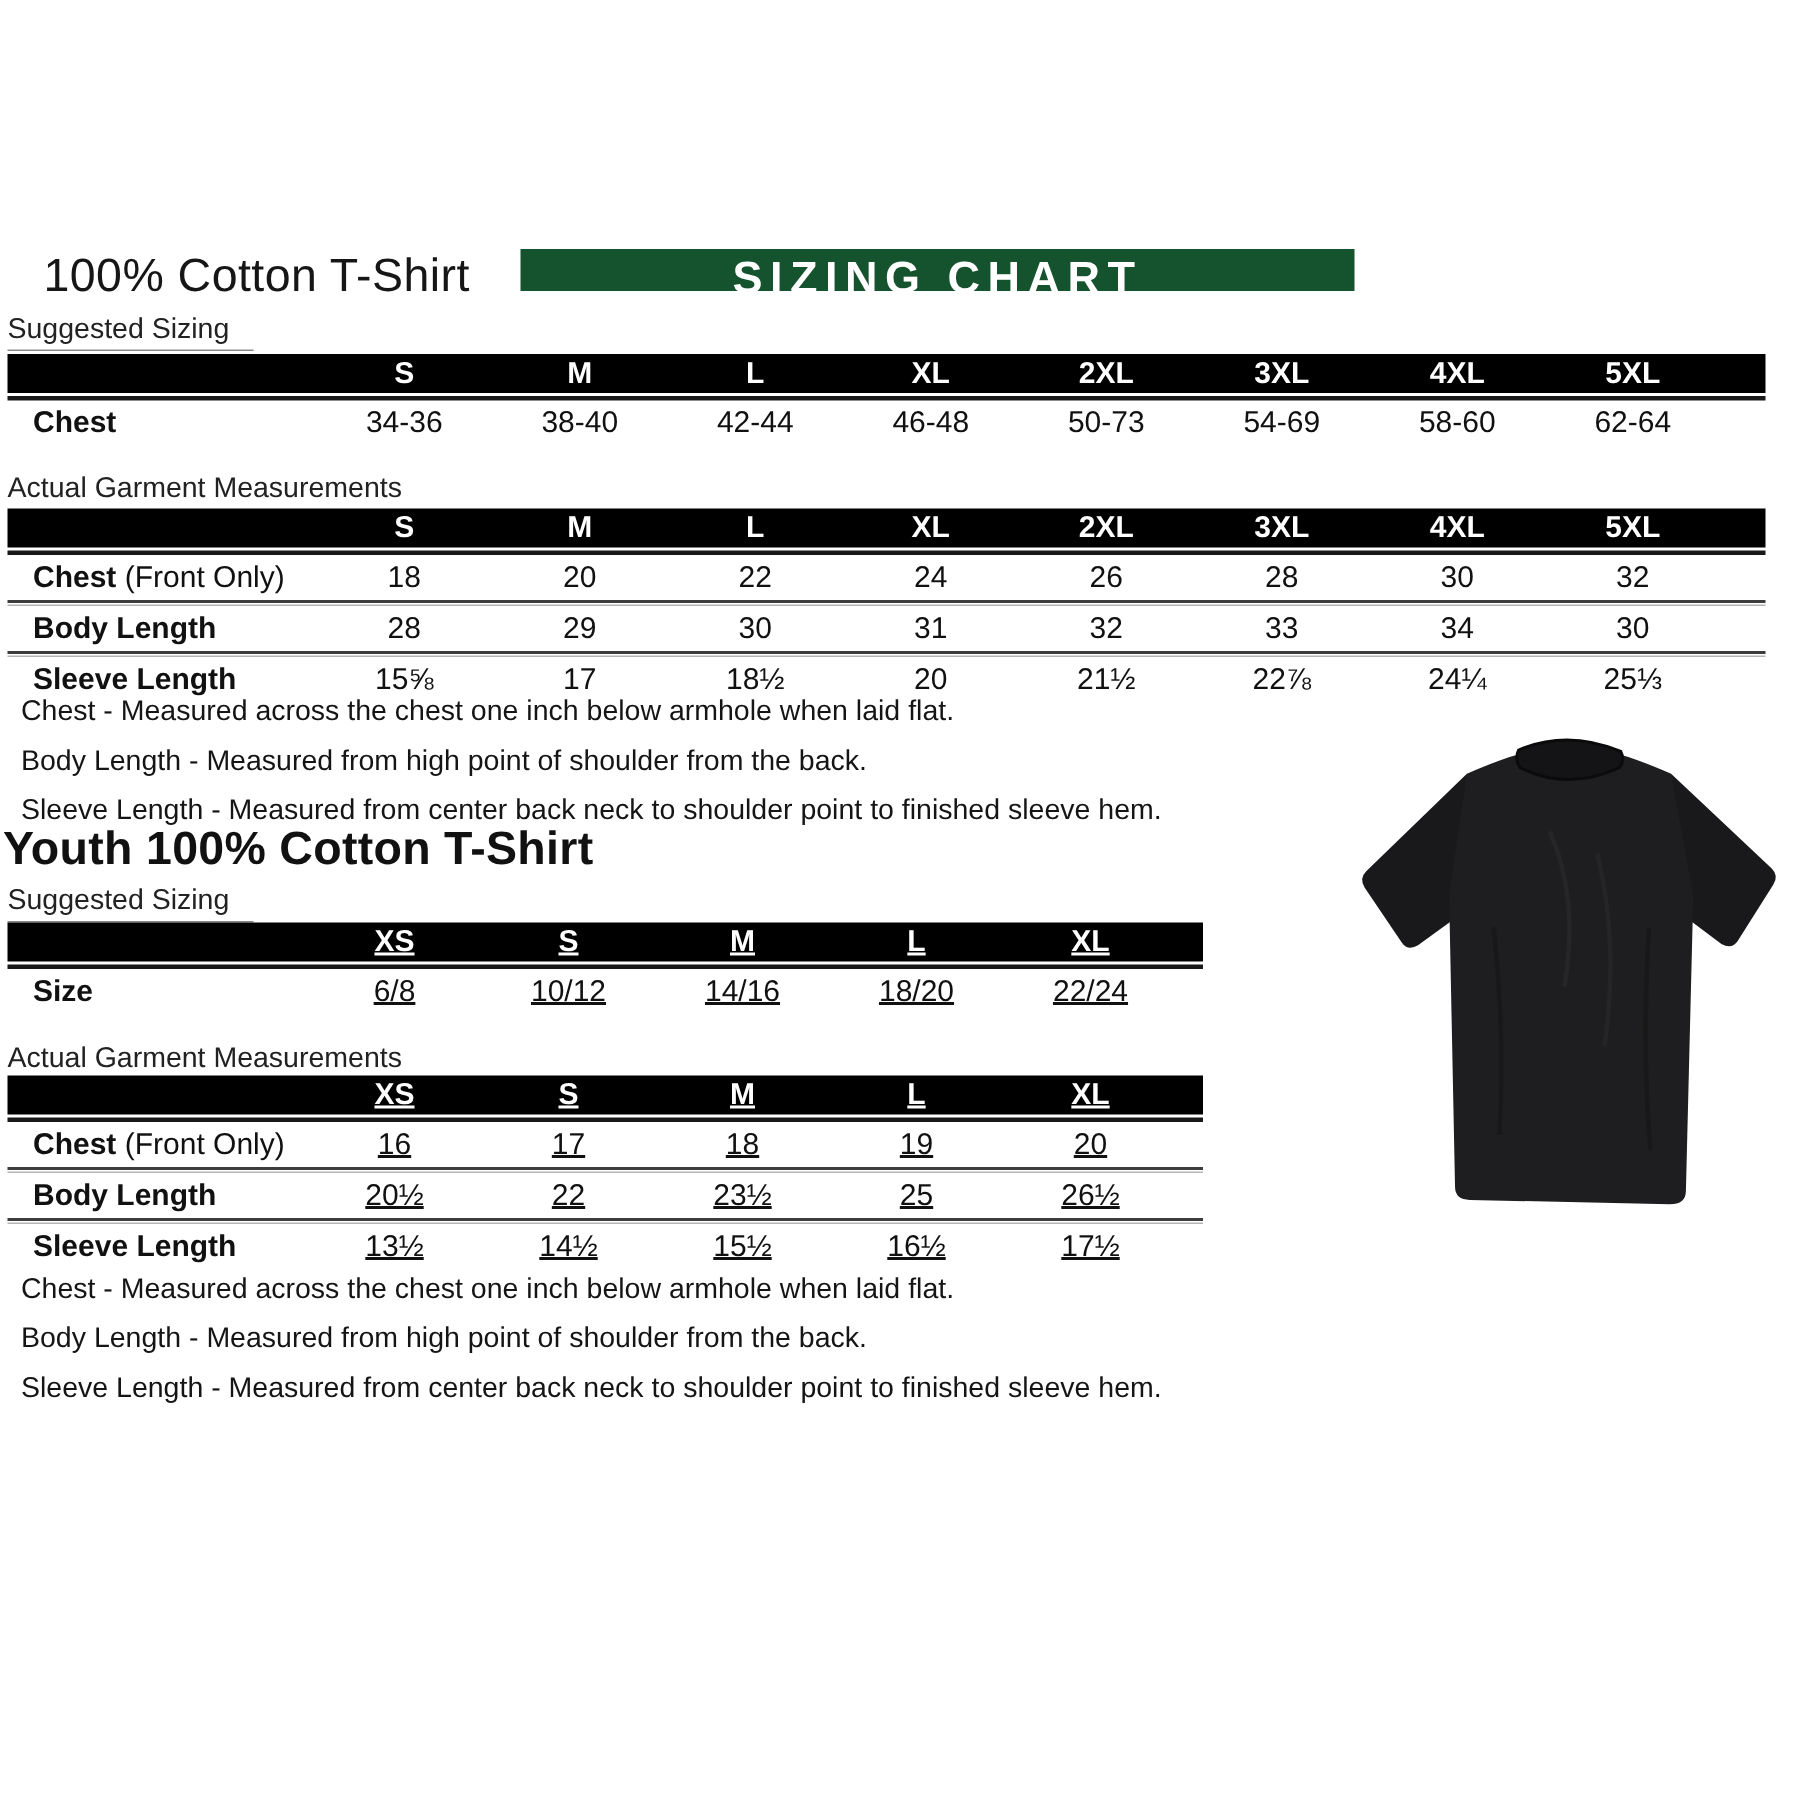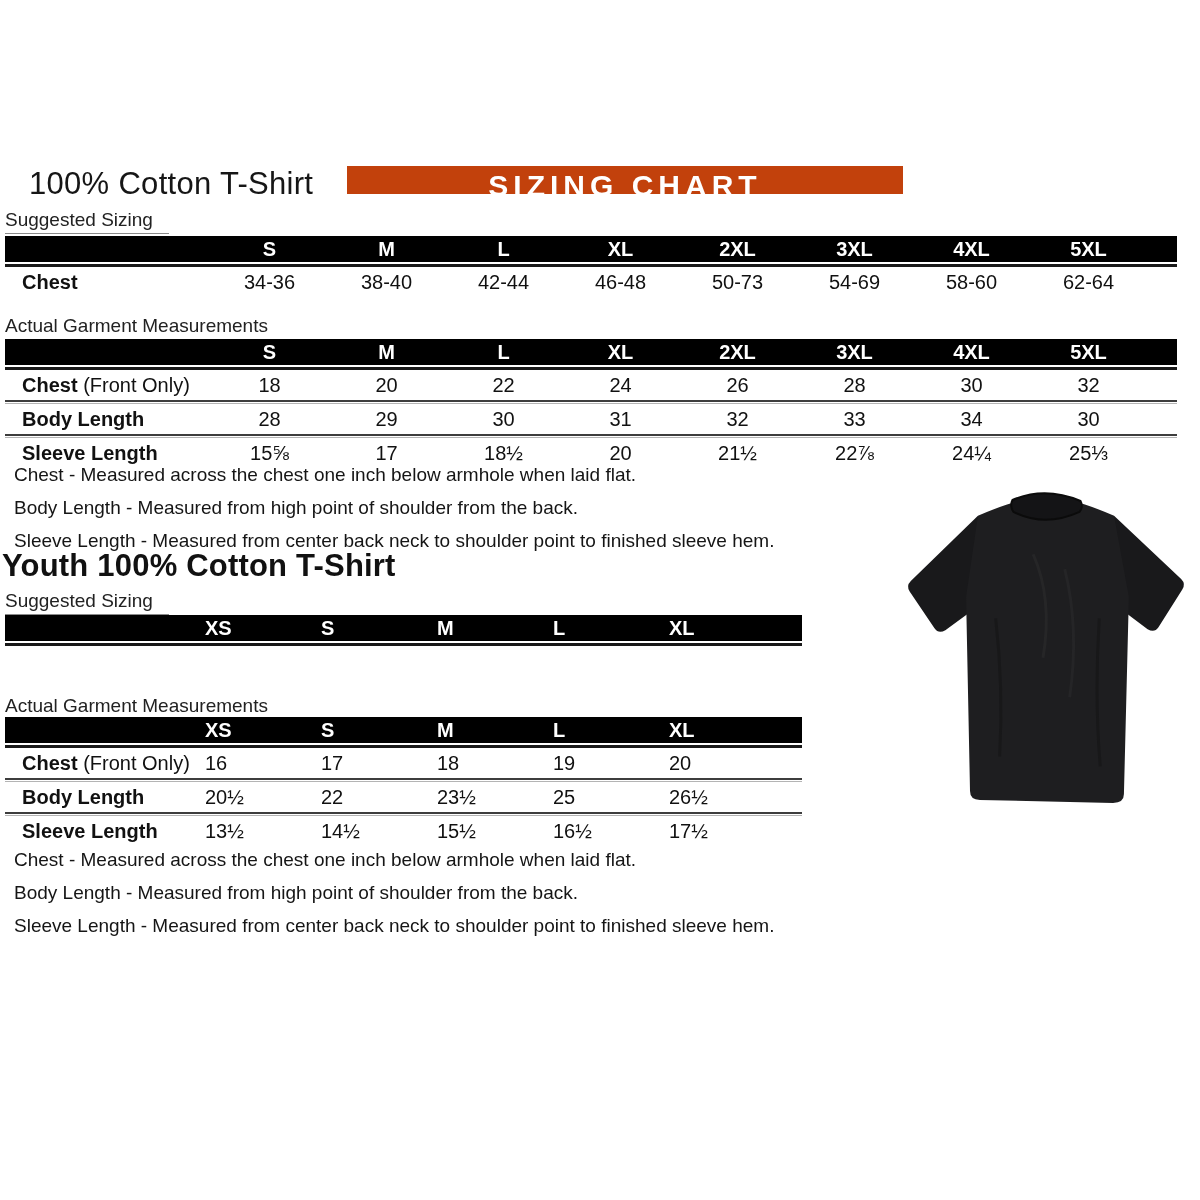--- a/index.html
+++ b/index.html
@@ -9,38 +9,38 @@
     font-family:"Liberation Sans", sans-serif;
     color:#1a1a1a;
     overflow:hidden;
   }
   .abs { position:absolute; }
 
   
   .title-main  { font-size:31px; font-weight:400; letter-spacing:0.3px; color:#161616; }
   .title-youth { font-size:31px; font-weight:700; letter-spacing:0.2px; color:#111;text-align:center; }
   .banner {
-    background:#c2410c; color:#fff; text-align:center;
+    background:#14532d; color:#fff; text-align:center;
     width:556px; height:28px; line-height:40px;
     font-size:30px; font-weight:700; letter-spacing:5px;
   }
   .section-label { font-size:19px; color:#222; }
   .section-label.underlined { border-bottom:1px solid #8a8a8a; padding-right:16px; padding-bottom:2px;text-align:right; }
 
   
   .tbl { color:#111; }
   .tr  { display:flex; align-items:center; }
   .adult-t .tr { padding-right:30px; }
   .youth-t .tr { padding-right:17px; }
   .tr.head { background:#000; color:#fff; height:26px; font-size:20px; font-weight:700; }
   .tr.body { height:30px; font-size:20px; }
   .adult-t .c0 { width:206px; padding-left:17px; }
   .adult-t .c  { width:117px; text-align:center; }
   .youth-t .c0 { width:200px; padding-left:17px; }
-  .youth-t .c  { width:116px; text-align:left; }
+  .youth-t .c  { width:116px; text-align:center;text-decoration:underline; }
   .c0 .b { font-weight:700;text-align:right; }
   .head-sep { height:5px; border-bottom:3px solid #191919; }
   .row-sep  { height:4px; border-top:2px solid #3d3d3d; border-bottom:1px solid #b4b4b4; }
 
   
   .notes { font-size:19px; color:#151515; }
   .notes .note-line { line-height:33px; white-space:nowrap; }
 
   .tshirt-wrap { width:296px; height:356px; }
 </style>
@@ -144,20 +144,28 @@
 <div class="abs tbl youth-t" style="left:5px; top:615px; width:797px;">
   <div class="tr head">
     <div class="c0"></div>
     <div class="c">XS</div>
     <div class="c">S</div>
     <div class="c">M</div>
     <div class="c">L</div>
     <div class="c">XL</div>
   </div>
   <div class="head-sep"></div>
+  <div class="tr body">
+    <div class="c0"><span class="b">Size</span></div>
+    <div class="c">6/8</div>
+    <div class="c">10/12</div>
+    <div class="c">14/16</div>
+    <div class="c">18/20</div>
+    <div class="c">22/24</div>
+  </div>
 </div>
 
 <div class="abs section-label" style="left:5px; top:695px;">Actual Garment Measurements</div>
 
 <div class="abs tbl youth-t" style="left:5px; top:717px; width:797px;">
   <div class="tr head">
     <div class="c0"></div>
     <div class="c">XS</div>
     <div class="c">S</div>
     <div class="c">M</div>

